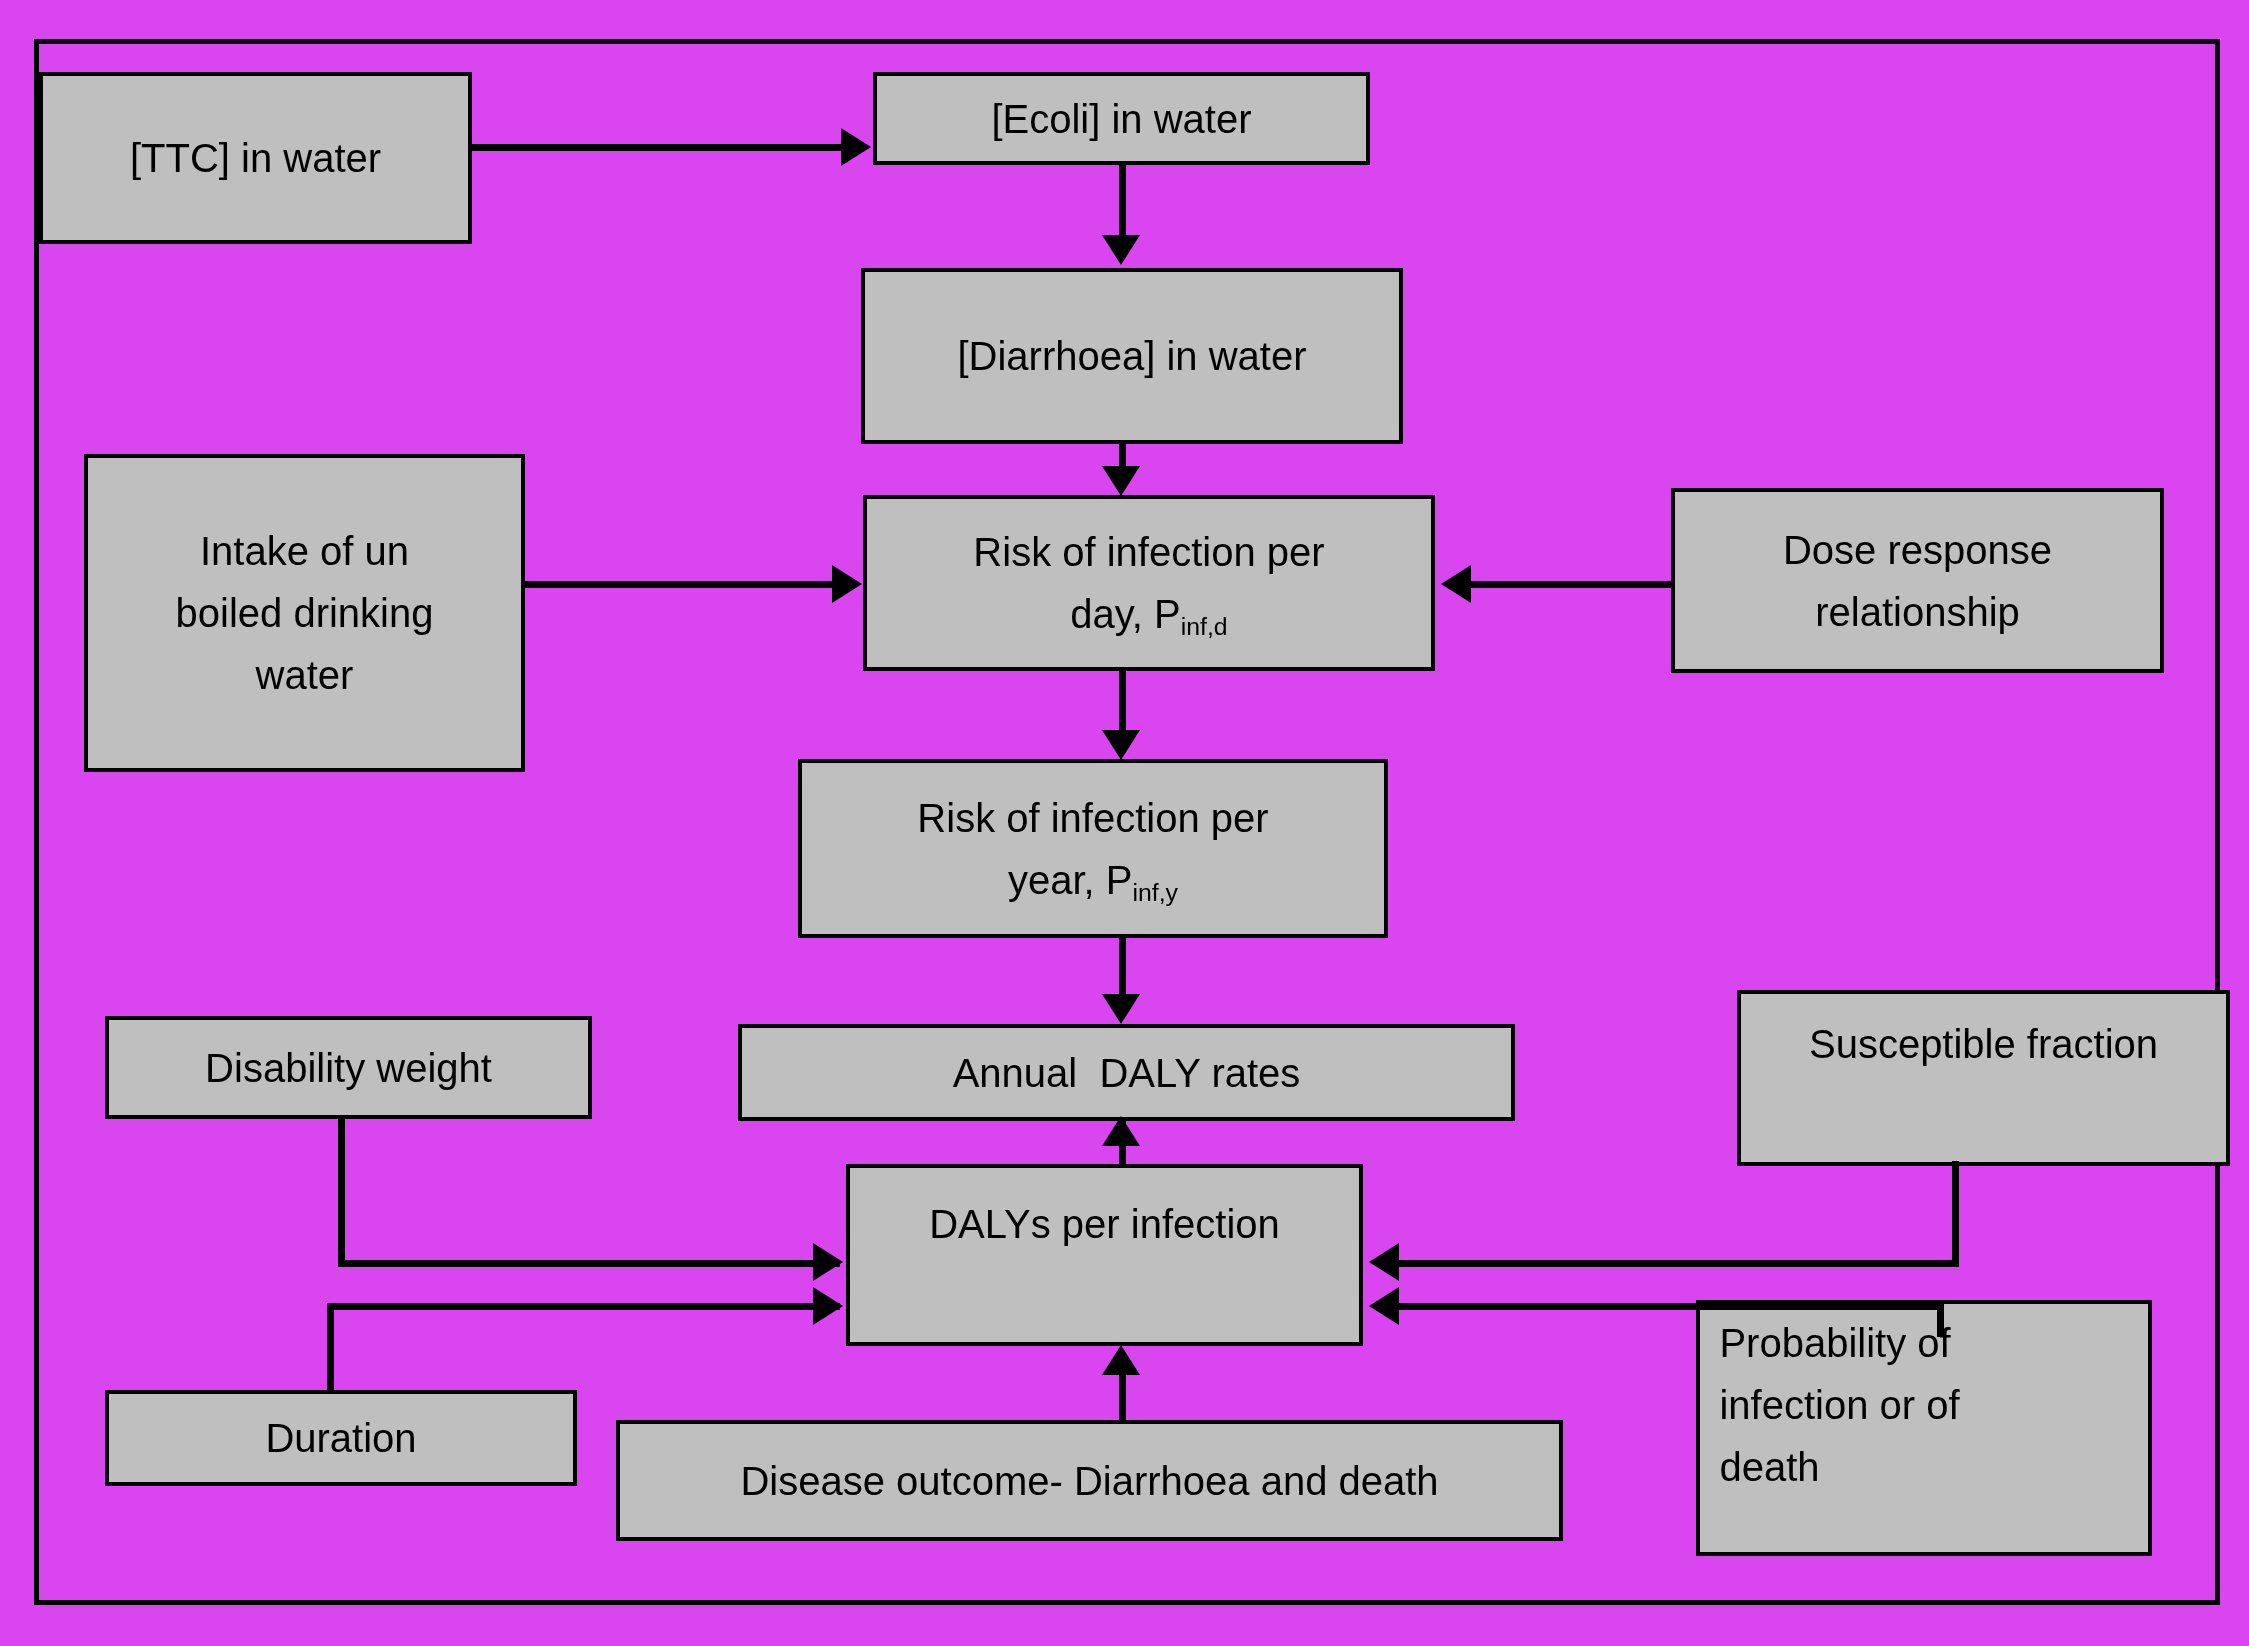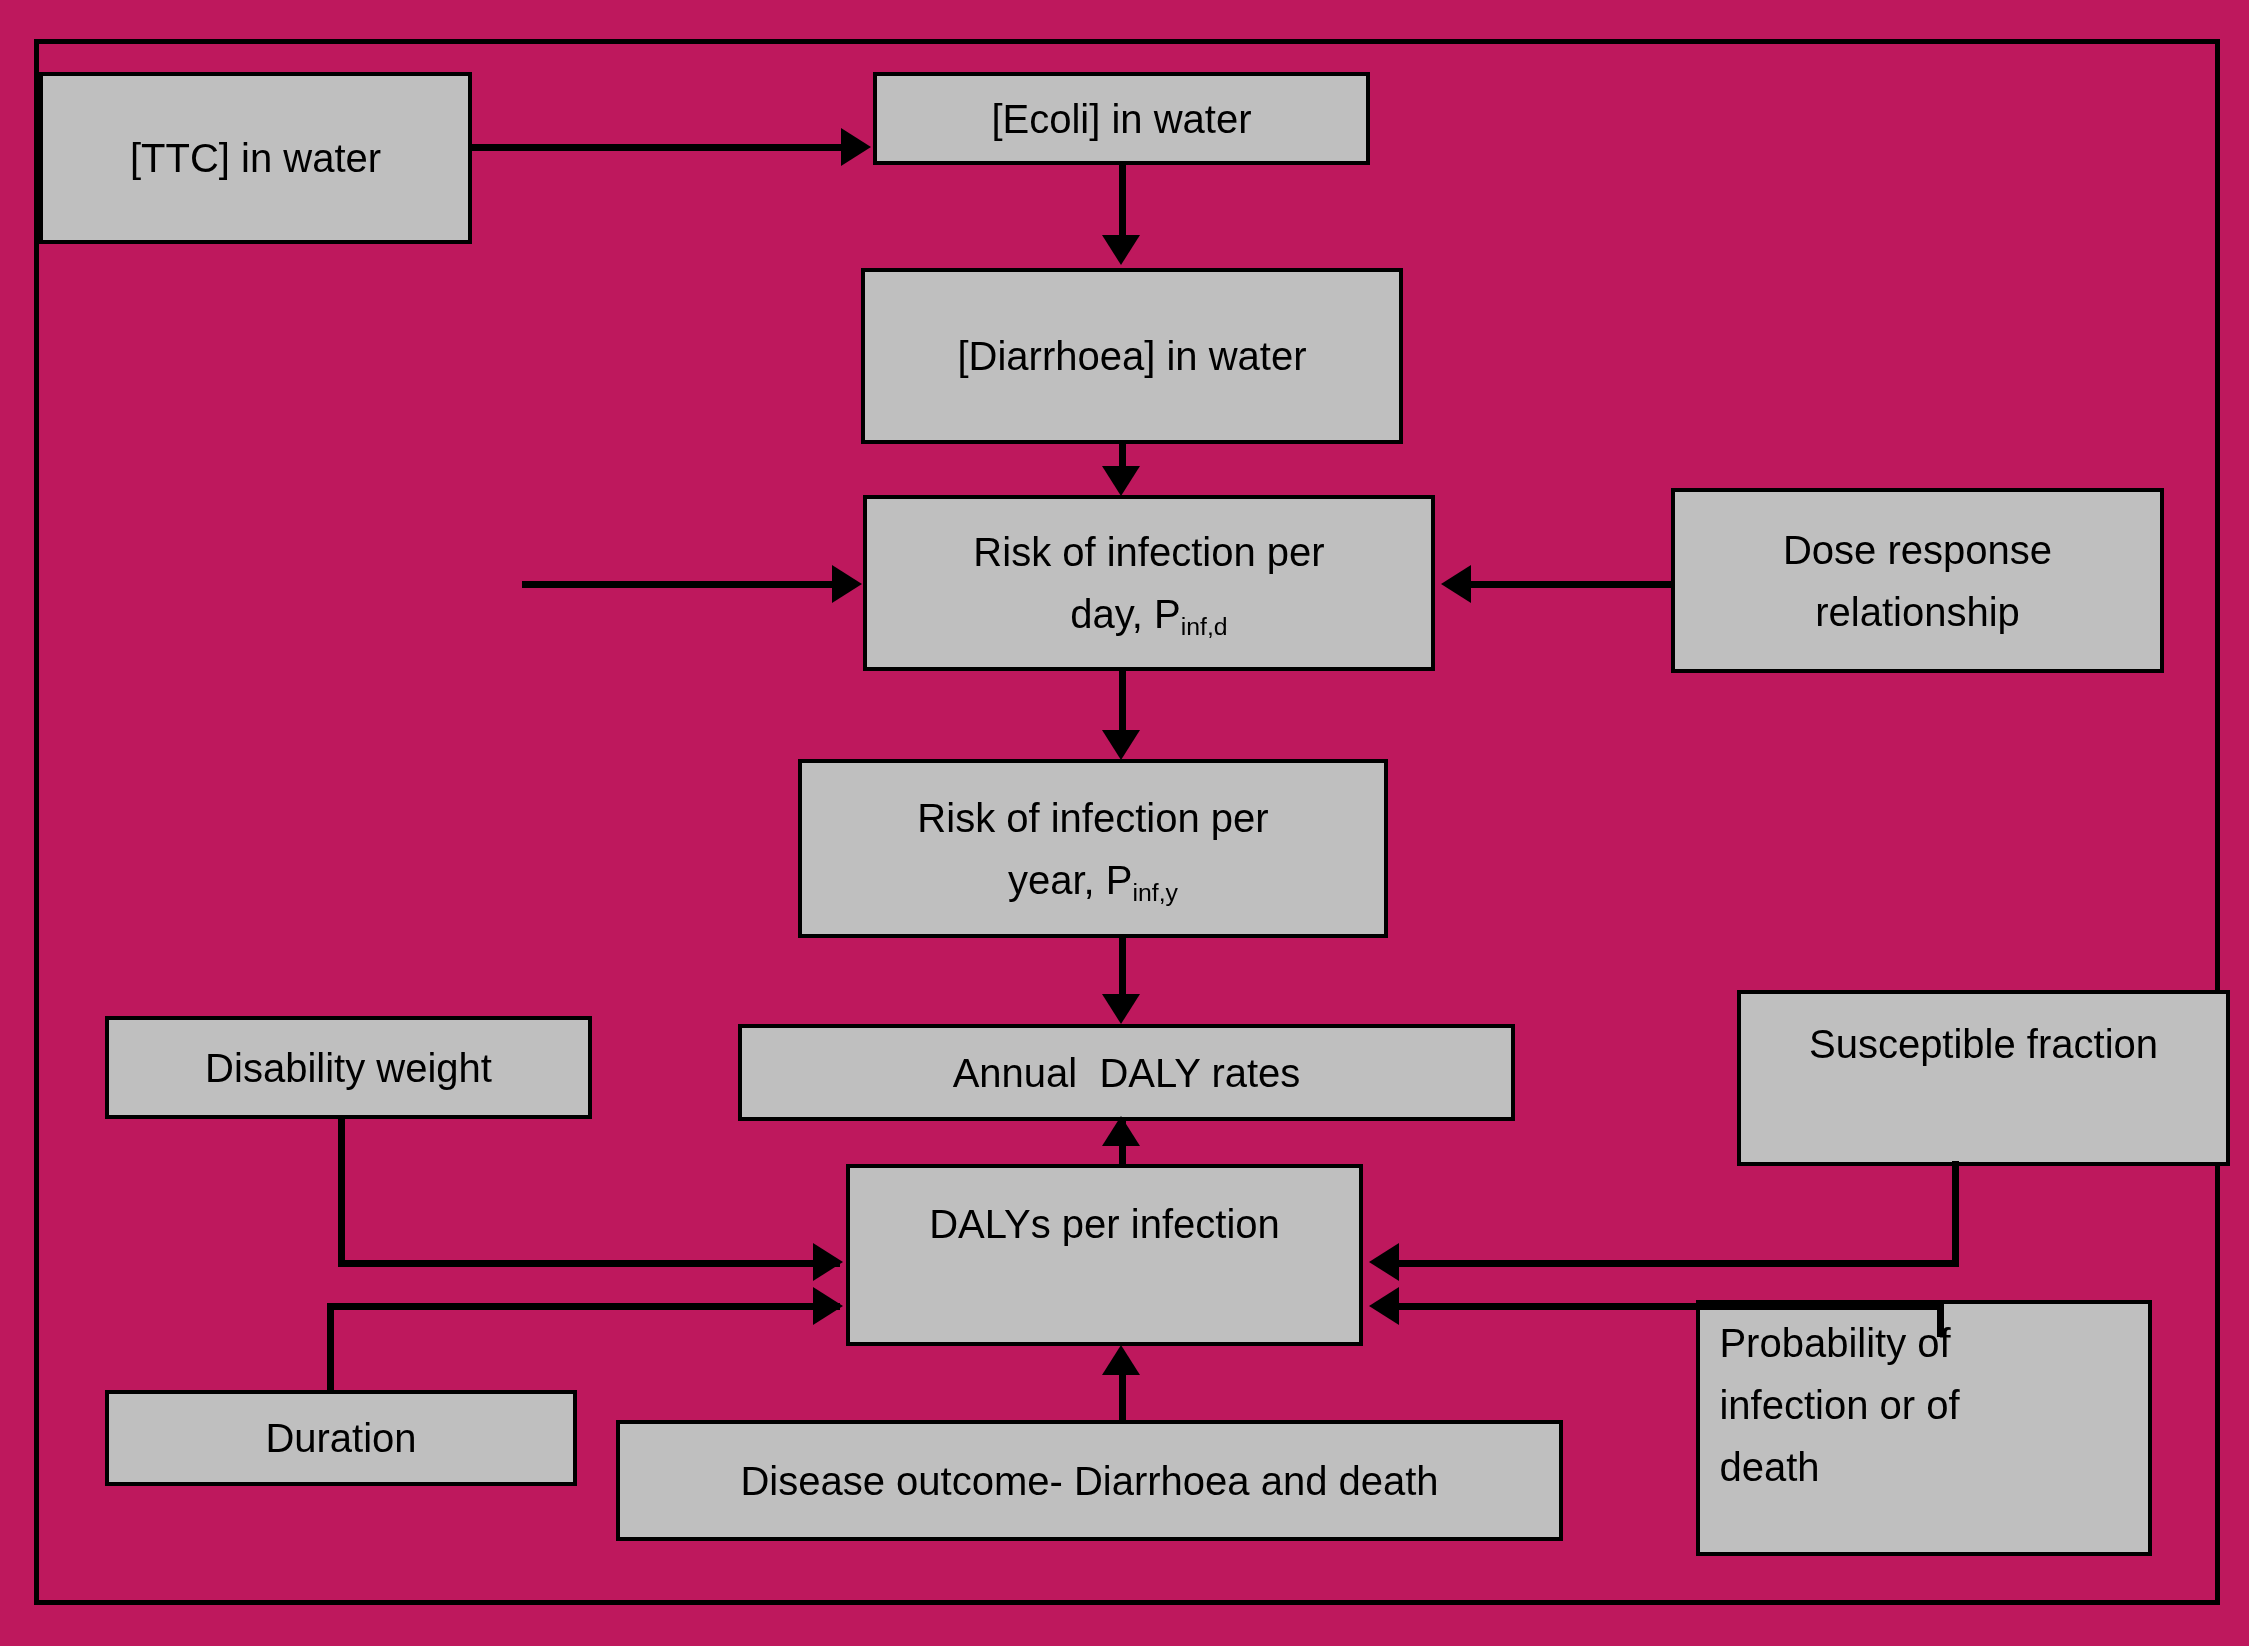--- a/index.html
+++ b/index.html
@@ -4,21 +4,21 @@
 <style>
   html, body {
     margin: 0;
     padding: 0;
     background: #ffffff;
   }
   #stage {
     position: relative;
     width: 2250px;
     height: 1646px;
-    background: #be185d;
+    background: #d946ef;
     font-family: "Liberation Sans", sans-serif;
     overflow: hidden;
   }
   #frame {
     position: absolute;
     left: 34px;
     top: 39px;
     width: 2186px;
     height: 1566px;
     border: 5.2px solid #000000;
@@ -94,20 +94,25 @@
   </div>
 
   <div class="node" style="left:873px; top:72px; width:497px; height:93px;">
     <span class="ln">[Ecoli] in water</span>
   </div>
 
   <div class="node" style="left:861px; top:268px; width:542px; height:176px;">
     <span class="ln">[Diarrhoea] in water</span>
   </div>
 
+  <div class="node" style="left:84px; top:454px; width:441px; height:318px;">
+    <span class="ln">Intake of un</span>
+    <span class="ln">boiled drinking</span>
+    <span class="ln">water</span>
+  </div>
 
   <div class="node" style="left:863px; top:495px; width:572px; height:176px;">
     <span class="ln">Risk of infection per</span>
     <span class="ln"><span>day, P</span><sub>inf,d</sub></span>
   </div>
 
   <div class="node" style="left:1671px; top:488px; width:493px; height:185px;">
     <span class="ln">Dose response</span>
     <span class="ln">relationship</span>
   </div>

